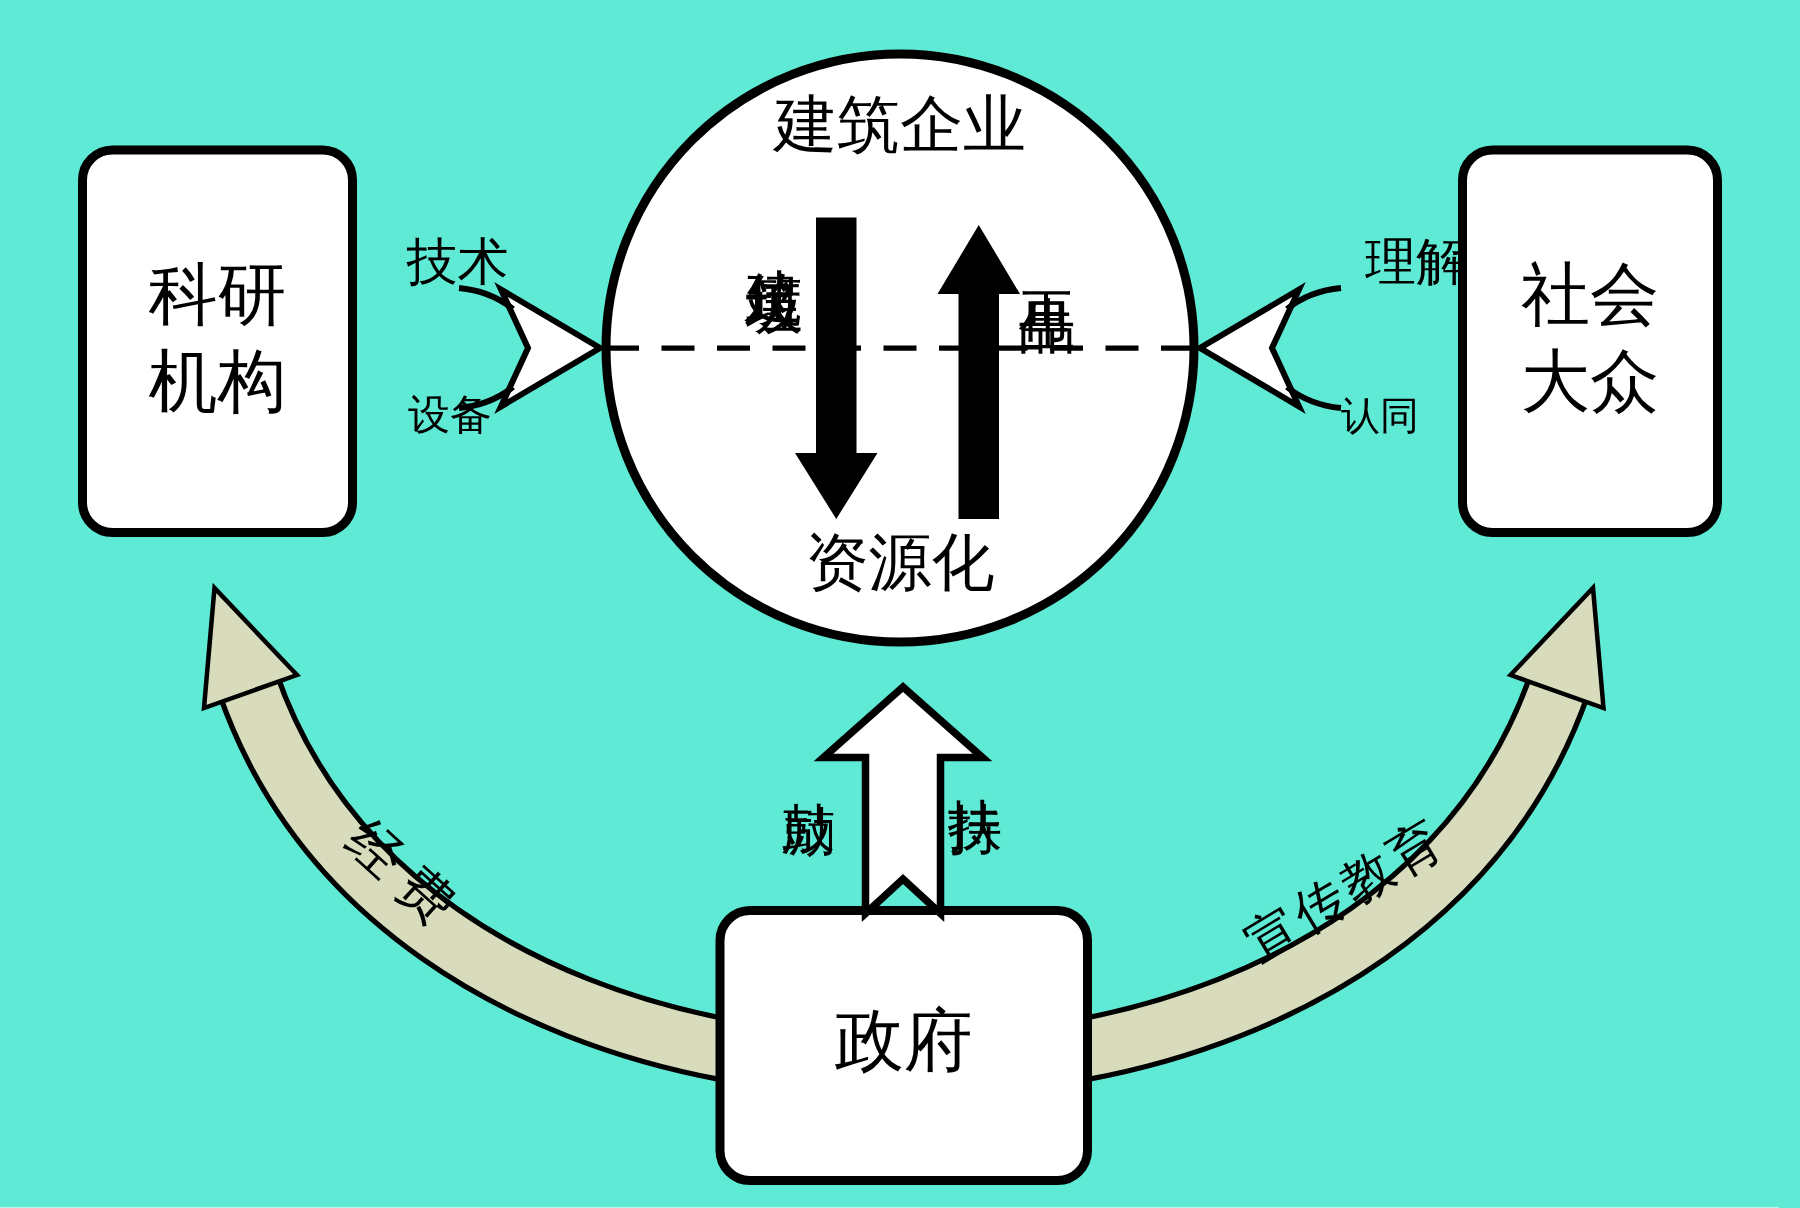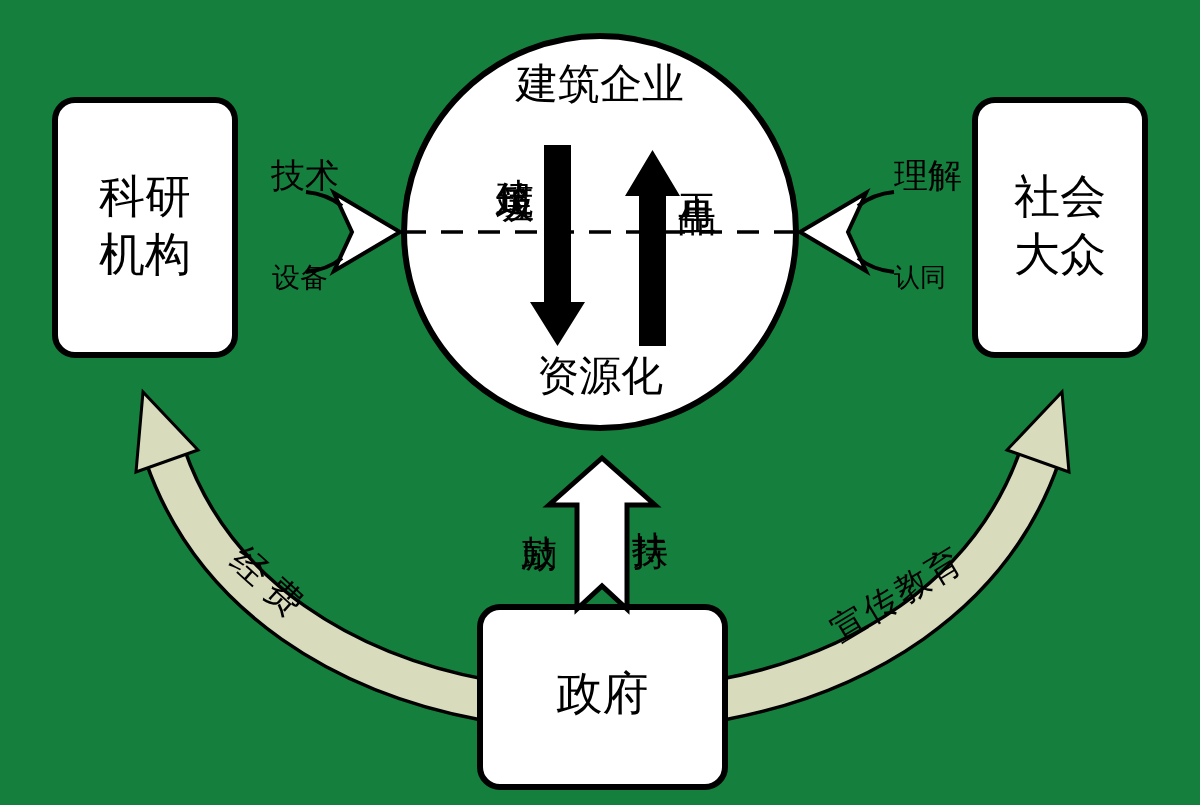--- a/index.html
+++ b/index.html
@@ -1,19 +1,19 @@
 <!DOCTYPE html>
 <html><head>
 <meta charset="utf-8">
 <style>
   html,body{margin:0;padding:0;background:#fff;}
   .stage{
     position:relative;
     width:1200px;height:805px;
-    background:#15803d;
+    background:#5eead4;
     overflow:hidden;
     font-family:"Liberation Serif","DejaVu Serif",serif;
     color:#000;
   }
   .stage svg{position:absolute;left:0;top:0;}
   .lbl{
     position:absolute;
     font-family:"Liberation Serif","DejaVu Serif",serif;
     color:#000;
     white-space:nowrap;
@@ -77,21 +77,21 @@
   <div class="lbl boxlabel" style="left:55px;top:168px;width:180px;font-size:46px;">
     <div>科研</div>
     <div>机构</div>
   </div>
 
   <div class="lbl center-text" style="left:255px;top:156px;width:100px;font-size:34px;">技术</div>
 
   <div class="lbl center-text" style="left:480px;top:668px;width:245px;font-size:46px;">政府</div>
   <div class="lbl center-text" style="left:250px;top:262px;width:100px;font-size:28px;font-family:Liberation Serif, serif;">设备</div>
 
-  <div class="lbl center-text" style="left:878px;top:156px;width:100px;font-size:34px;">理解</div>
+  <div class="lbl center-text" style="left:878px;top:156px;width:100px;font-size:34px;text-align:right;">理解</div>
   <div class="lbl center-text" style="left:870px;top:263px;width:100px;font-size:26px;">认同</div>
 
   <div class="lbl vert" style="left:521px;top:506px;font-size:36px;">鼓励</div>
   <div class="lbl vert" style="left:632px;top:503px;font-size:36px;">扶持</div>
 
   <div class="lbl center-text" style="left:205px;top:565px;width:130px;font-size:36px;letter-spacing:10px;transform:rotate(42deg);">经费</div>
   <div class="lbl center-text" style="left:800px;top:575px;width:195px;font-size:34px;letter-spacing:3px;transform:rotate(-31deg);">宣传教育</div>
 
 </div>
 

